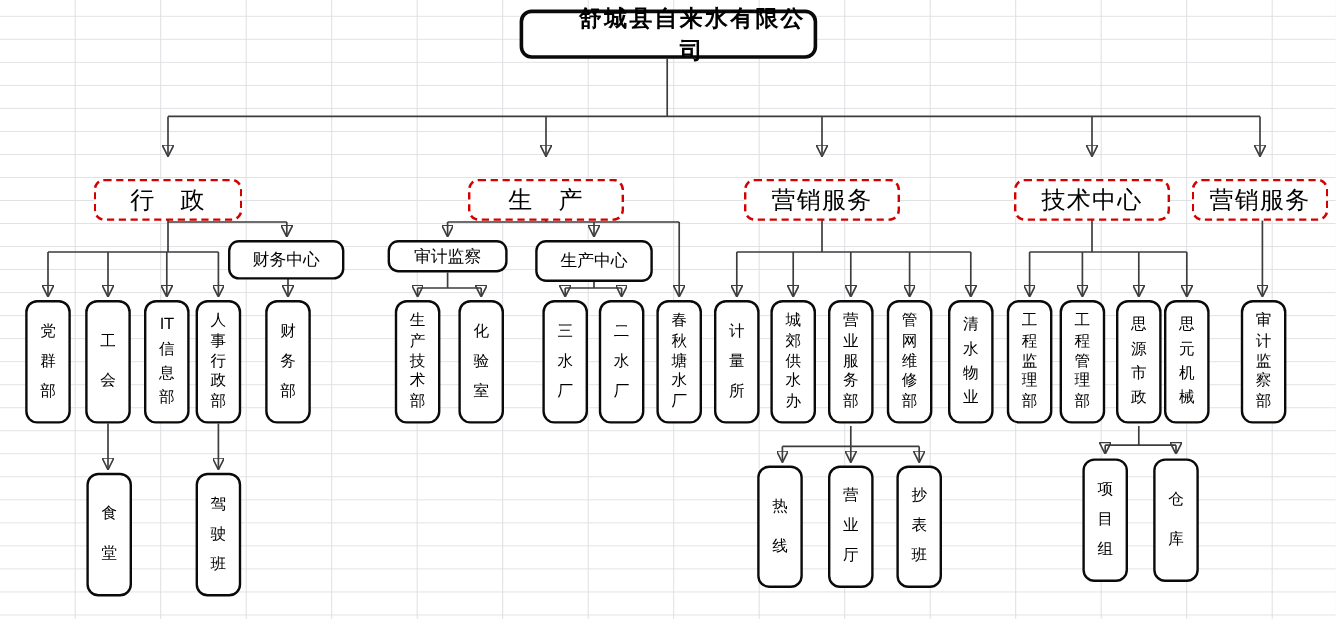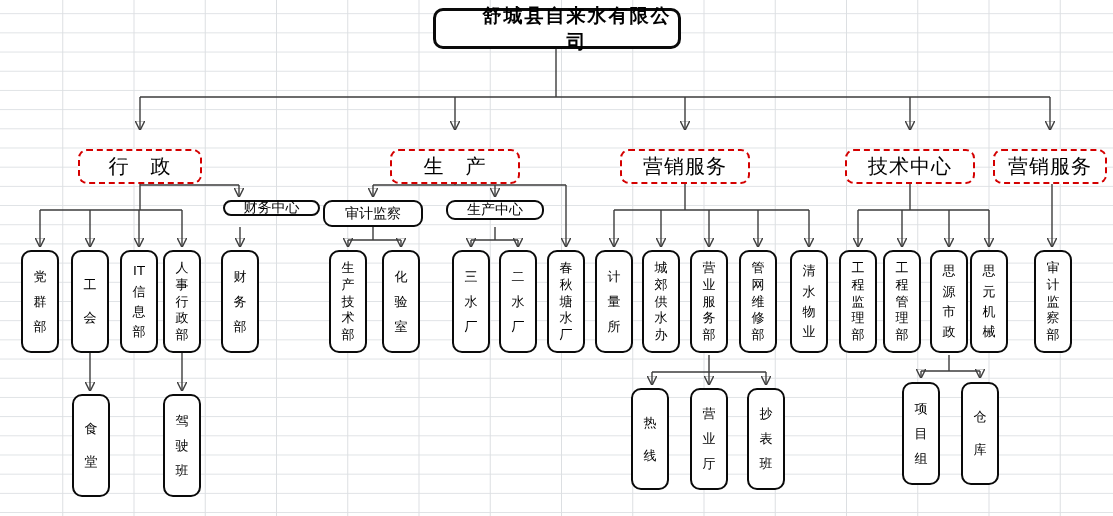--- a/index.html
+++ b/index.html
@@ -109,23 +109,23 @@
   </svg>
 
   <div class="node title-box" style="left:433px;top:8px;width:248px;height:41px;">舒城县自来水有限公司</div>
 
   <div class="node l2-box" style="left:78px;top:133px;width:124px;height:35px;">行　政</div>
   <div class="node l2-box" style="left:390px;top:133px;width:130px;height:35px;">生　产</div>
   <div class="node l2-box" style="left:620px;top:133px;width:130px;height:35px;">营销服务</div>
   <div class="node l2-box" style="left:845px;top:133px;width:130px;height:35px;">技术中心</div>
   <div class="node l2-box" style="left:993px;top:133px;width:114px;height:35px;">营销服务</div>
 
-  <div class="node l3-box" style="left:190px;top:200px;width:97px;height:16px;margin-left:33px;">财务中心</div>
+  <div class="node l3-box" style="left:190px;top:200px;width:97px;height:33px;">财务中心</div>
   <div class="node l3-box" style="left:323px;top:200px;width:100px;height:27px;">审计监察</div>
-  <div class="node l3-box" style="left:446px;top:200px;width:98px;height:20px;">生产中心</div>
+  <div class="node l3-box" style="left:446px;top:200px;width:98px;height:35px;">生产中心</div>
 
   <div class="node leaf-box" style="left:21px;top:250px;width:38px;height:103px;">
       <div class="vtext">
         <span>党</span>
         <span>群</span>
         <span>部</span>
       </div>
     </div>
   <div class="node leaf-box" style="left:71px;top:250px;width:38px;height:103px;">
       <div class="vtext">

